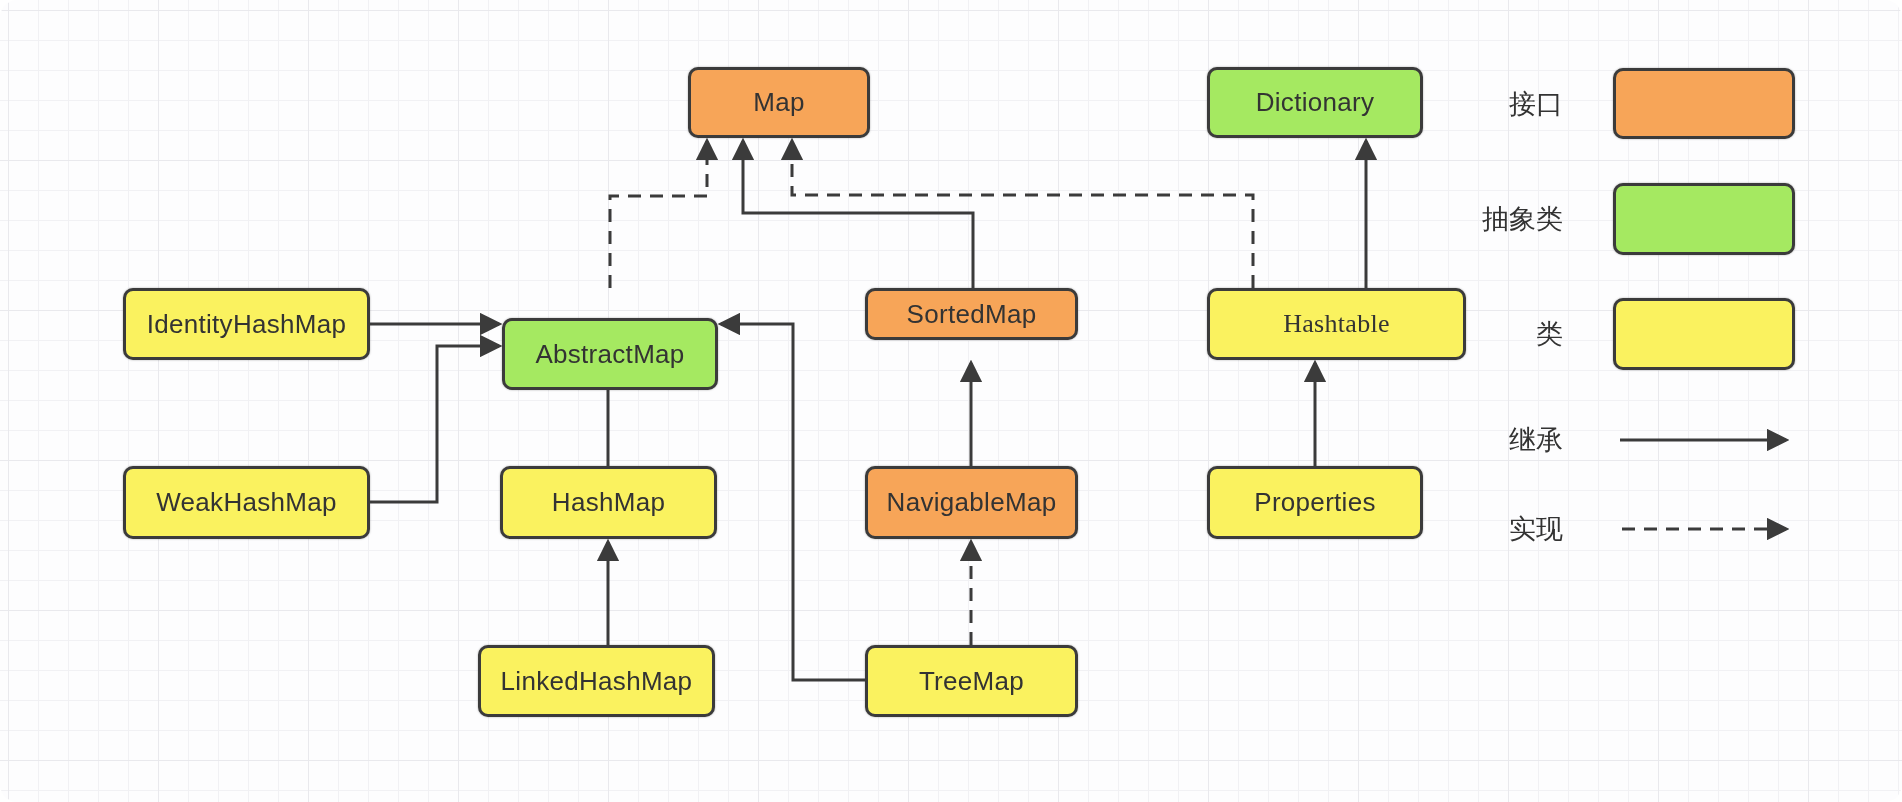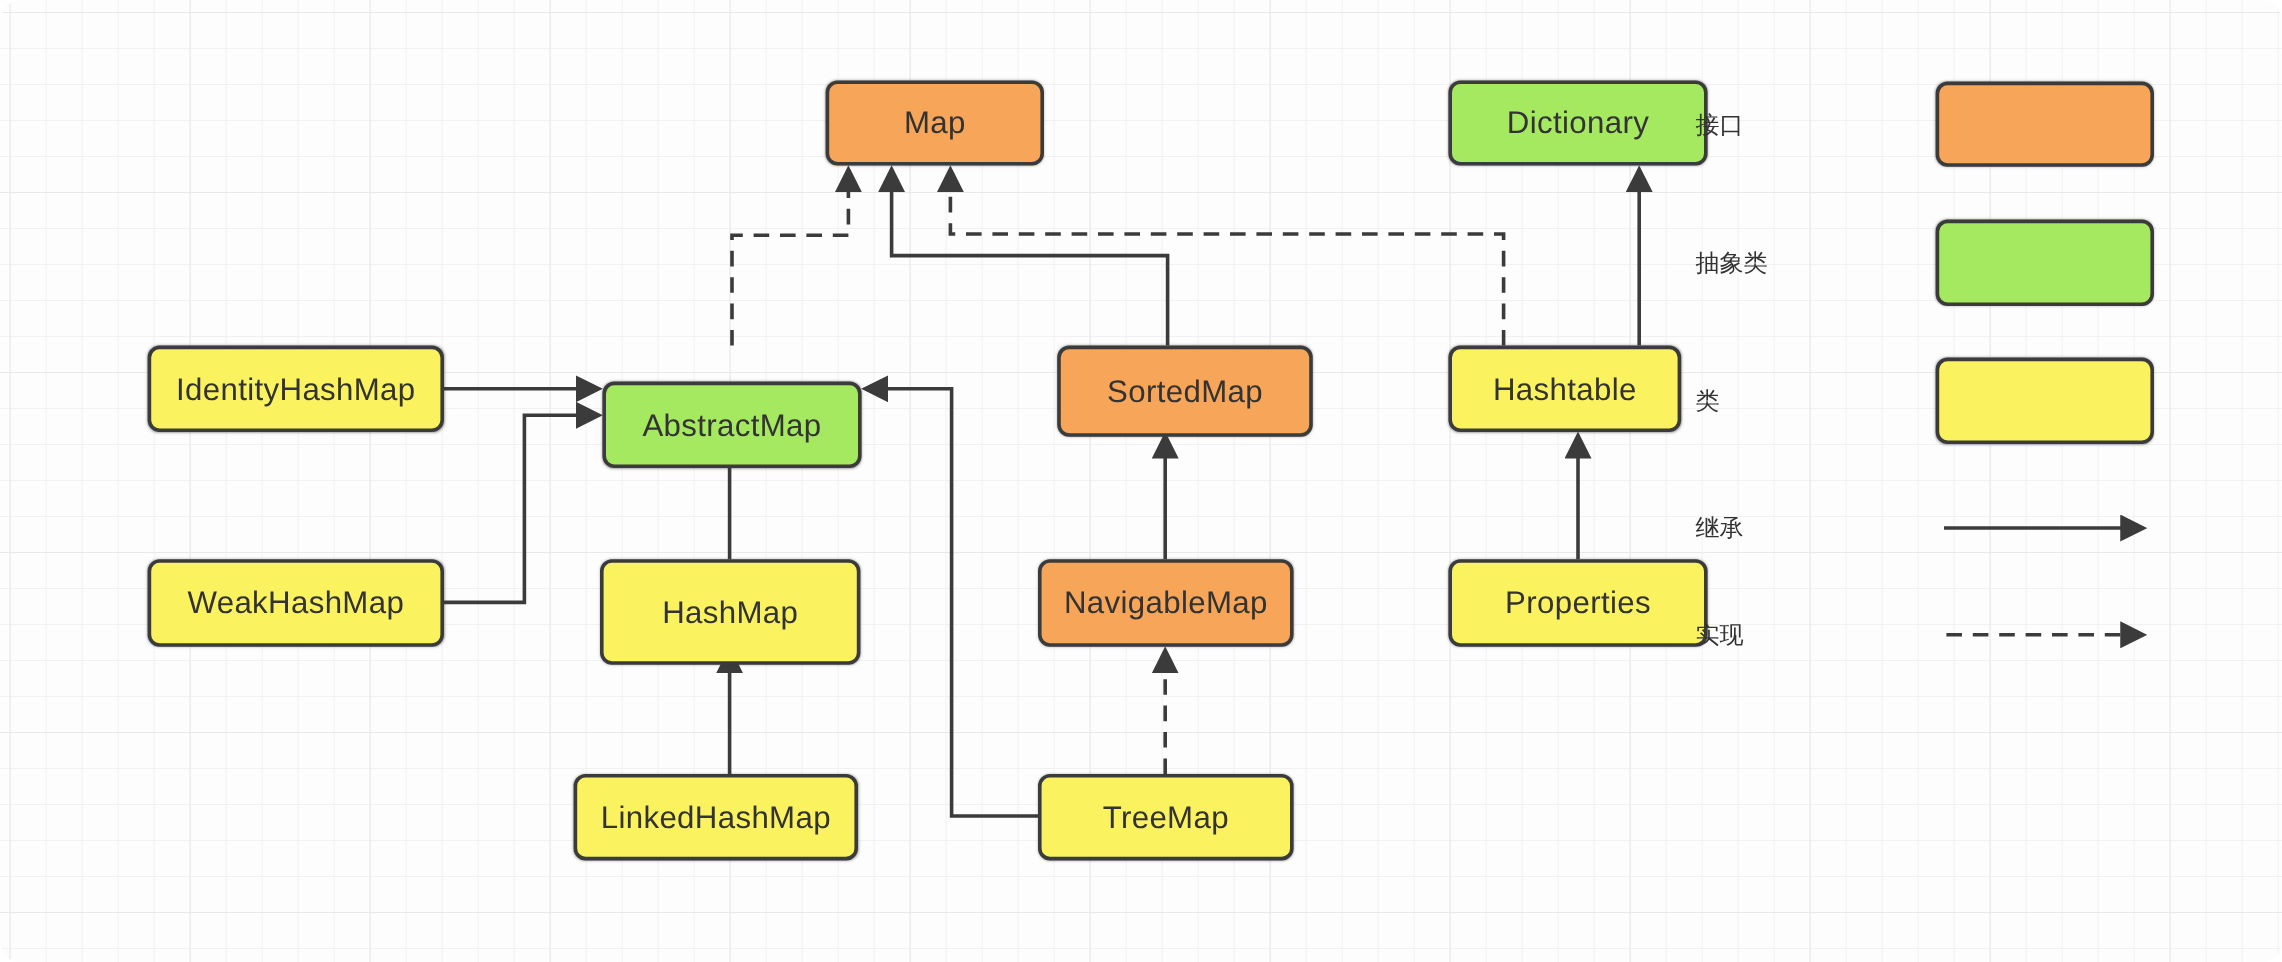--- a/index.html
+++ b/index.html
@@ -62,22 +62,23 @@
     border:3px solid var(--stroke);
     border-radius:10px;
     box-shadow:0 0 2px rgba(59,59,59,.45);
   }
   .swatch.interface{background:var(--interface-fill);}
   .swatch.abstract{background:var(--abstract-fill);}
   .swatch.class{background:var(--class-fill);}
   .legend-label{
     position:absolute;
     width:150px;
+    text-align:right;
     transform:translateY(-50%);
-    font-size:20px;
+    font-size:27px;
     color:var(--text);
     white-space:nowrap;
   }
 </style>
 </head>
 <body>
 
 <div id="canvas">
   <svg id="edge-layer" width="1902" height="802" viewBox="0 0 1902 802">
     <defs>
@@ -100,24 +101,24 @@
         <polyline points="1315,466 1315,363" class="inherit" marker-end="url(#arrowhead)"></polyline>
         <polyline points="1620,440 1786,440" class="inherit" marker-end="url(#arrowhead)"></polyline>
         <polyline points="1622,529 1786,529" class="implement" marker-end="url(#arrowhead)"></polyline>
       </g>
   </svg>
   <div id="nodes">
       <div class="node interface" style="left: 688px; top: 67px; width: 182px; height: 71px;">Map</div>
       <div class="node abstract" style="left: 1207px; top: 67px; width: 216px; height: 71px;">Dictionary</div>
       <div class="node class" style="left: 123px; top: 288px; width: 247px; height: 72px;">IdentityHashMap</div>
       <div class="node abstract" style="left: 502px; top: 288px; width: 216px; height: 72px; margin-top: 30px;">AbstractMap</div>
-      <div class="node interface" style="left: 865px; top: 288px; width: 213px; height: 76px; margin-left: 16px;">SortedMap</div>
-      <div class="node class" style="left: 1207px; top: 288px; width: 194px; height: 72px;">Hashtable</div>
+      <div class="node interface" style="left: 865px; top: 288px; width: 213px; height: 52px;">SortedMap</div>
+      <div class="node class" style="left: 1207px; top: 288px; width: 259px; height: 72px; font-family: Liberation Serif, serif;">Hashtable</div>
       <div class="node class" style="left: 123px; top: 466px; width: 247px; height: 73px;">WeakHashMap</div>
-      <div class="node class" style="left: 500px; top: 466px; width: 217px; height: 88px;">HashMap</div>
+      <div class="node class" style="left: 500px; top: 466px; width: 217px; height: 73px;">HashMap</div>
       <div class="node interface" style="left: 865px; top: 466px; width: 213px; height: 73px;">NavigableMap</div>
       <div class="node class" style="left: 1207px; top: 466px; width: 216px; height: 73px;">Properties</div>
       <div class="node class" style="left: 478px; top: 645px; width: 237px; height: 72px;">LinkedHashMap</div>
       <div class="node class" style="left: 865px; top: 645px; width: 213px; height: 72px;">TreeMap</div>
     </div>
   <div id="legend">
       <div class="legend-label" style="left: 1413px; top: 103.5px;">接口</div>
       <div class="swatch interface" style="left: 1613px; top: 68px; width: 182px; height: 71px;"></div>
       <div class="legend-label" style="left: 1413px; top: 219px; font-family: Liberation Serif, serif;">抽象类</div>
       <div class="swatch abstract" style="left: 1613px; top: 183px; width: 182px; height: 72px;"></div>

